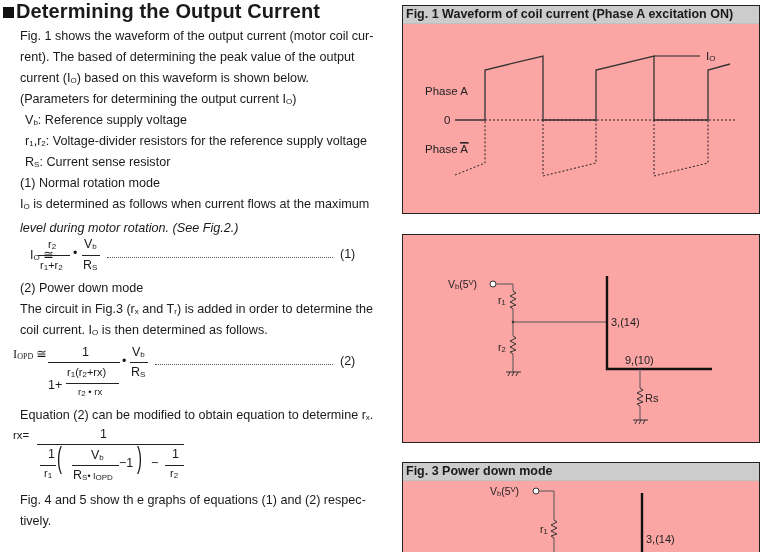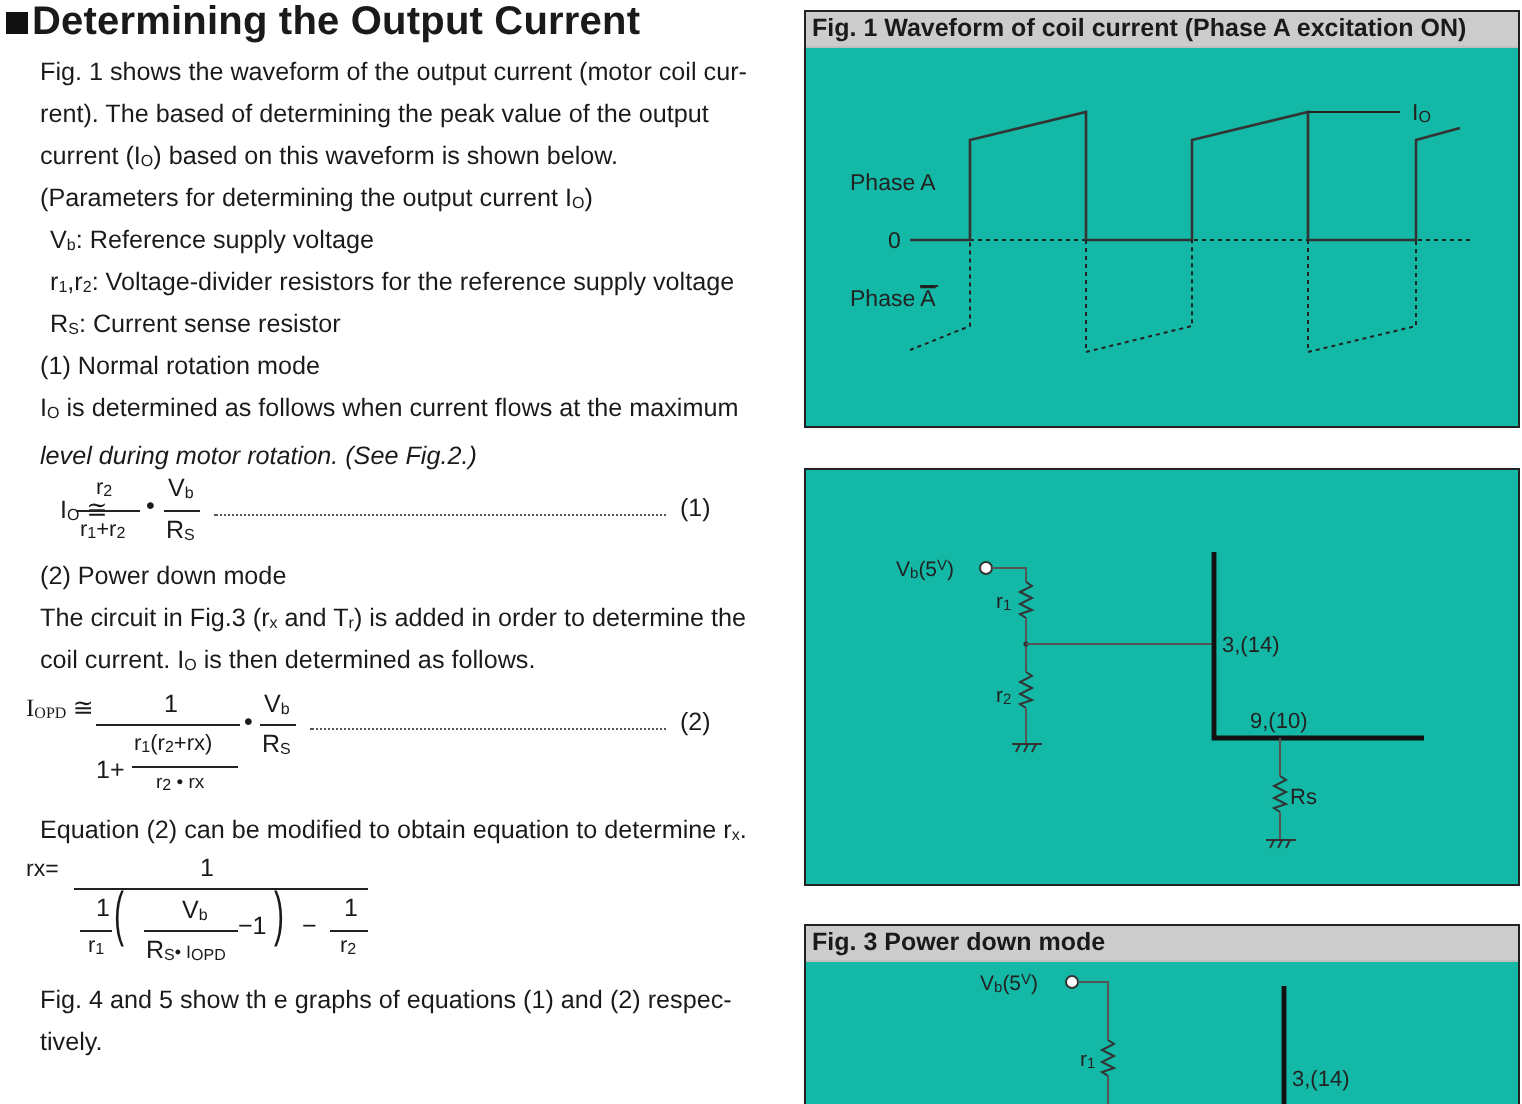--- a/index.html
+++ b/index.html
@@ -7,21 +7,21 @@
          font-family:"Liberation Sans", sans-serif; color:#1a1a1a; }
   .abs { position:absolute; white-space:nowrap; }
   .txt { font-size:12.6px; line-height:21px;margin-left:17px; }
   .title { font-size:20px; font-weight:bold; left:3px; top:0; letter-spacing:0.1px; }
   .title .sq { display:inline-block; width:11px; height:11px; background:#111; margin-right:2px; vertical-align:0px; }
   sub { font-size:8px; vertical-align:-1px; line-height:0; }
   .eq { font-size:12.5px; }
   .small { font-size:11px; }
   .frac-line { position:absolute; height:1px; background:#222; }
   .dots { position:absolute; border-top:1px dotted #555; height:0; }
-  .fig { position:absolute; border:1px solid #222; background:#14b8a6; }
+  .fig { position:absolute; border:1px solid #222; background:#fca5a5; }
   .fig-head { background:#cccccc; font-weight:bold; font-size:12.5px; height:17px; line-height:17px; padding-left:3px; border-bottom:1px solid #c0c0c0; white-space:nowrap; }
   svg text { font-family:"Liberation Sans", sans-serif; }
 </style>
 </head>
 <body>
 
 <div class="abs title">
   <span class="sq"></span><span>Determining the Output Current</span>
 </div>
 

